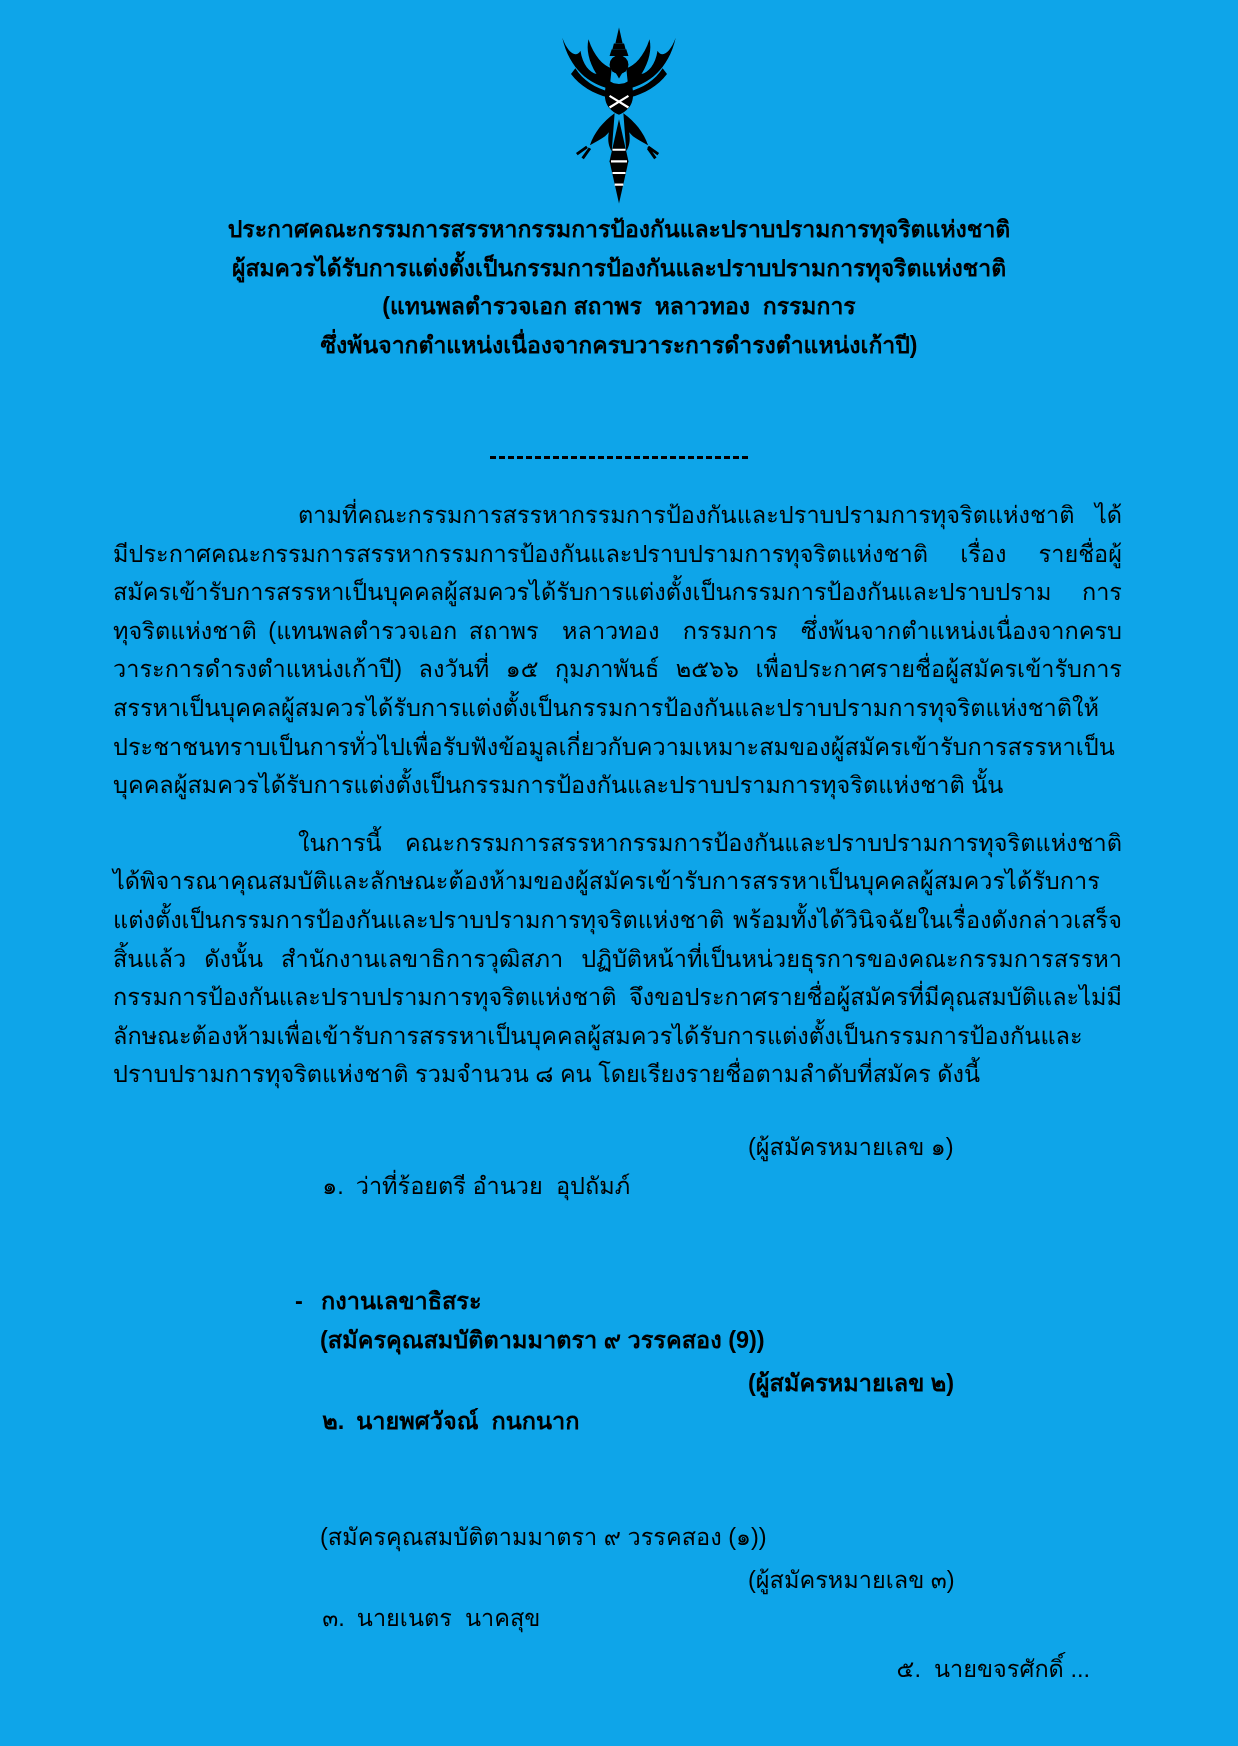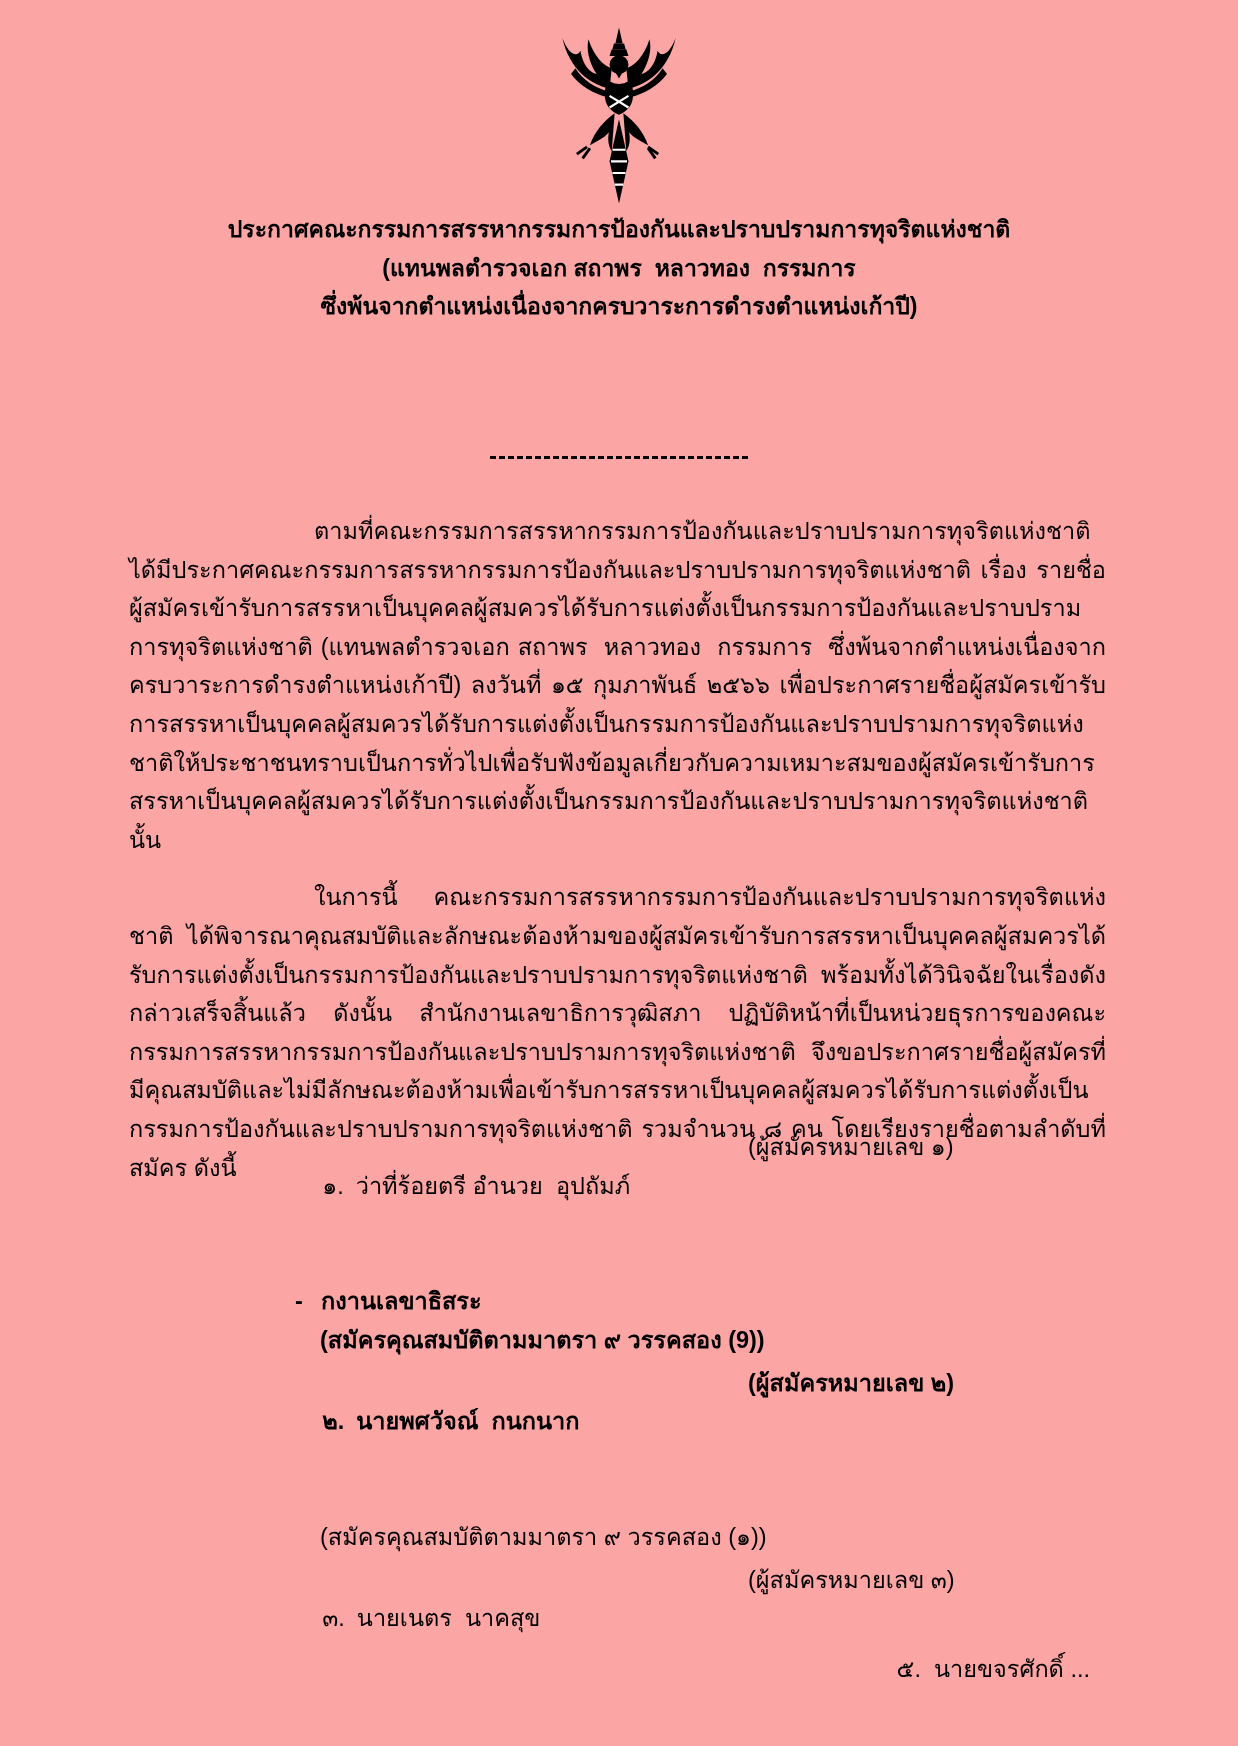--- a/index.html
+++ b/index.html
@@ -2,21 +2,21 @@
 <html lang="th"><head>
 <meta charset="utf-8">
 <style>
   html,body{margin:0;padding:0;}
   body{background:#ffffff;}
   .page{
     position:relative;
     width:1238px;
     height:1746px;
     margin:0 auto;
-    background:#fca5a5;
+    background:#0ea5e9;
     color:#000000;
     font-family:"Liberation Sans", sans-serif;
     overflow:hidden;
   }
   .emblem{
     position:absolute;
     top:26px;
     left:50%;
     transform:translateX(-50%);
     width:160px;
@@ -46,21 +46,21 @@
   .body-text{
     position:absolute;
     top:496px;
     left:113px;
     width:1009px;
     font-size:23.5px;
     line-height:38.6px;
     text-align:justify;
   }
   .body-text p{
-    margin:16px;
+    margin:0;
     text-indent:185px;
     white-space:pre-wrap;
   }
   .body-text p + p{margin-top:19px;}
   .candidates{
     position:absolute;
     top:1128px;
     left:113px;
     width:1009px;
     font-size:23.5px;
@@ -124,20 +124,21 @@
 
       <path d="M66 166 l-14 10 M70 168 l-10 14 M150 166 l14 10 M150 168 l10 14" stroke="#000" stroke-width="4" fill="none"></path>
 
       <path d="M110 128 L97 186 L110 244 L123 186 Z"></path>
       <path d="M101 170 h18 M99 186 h22 M101 202 h18 M104 218 h12" stroke="#fff" stroke-width="3"></path>
     </svg>
   </div>
 
   <div class="title-block">
     <div class="title-line">ประกาศคณะกรรมการสรรหากรรมการป้องกันและปราบปรามการทุจริตแห่งชาติ</div>
+    <div class="title-line">ผู้สมควรได้รับการแต่งตั้งเป็นกรรมการป้องกันและปราบปรามการทุจริตแห่งชาติ</div>
     <div class="title-line">(แทนพลตำรวจเอก สถาพร  หลาวทอง  กรรมการ</div>
     <div class="title-line">ซึ่งพ้นจากตำแหน่งเนื่องจากครบวาระการดำรงตำแหน่งเก้าปี)</div>
   </div>
 
   <div class="separator"></div>
 
   <div class="body-text">
     <p>ตามที่คณะกรรมการสรรหากรรมการป้องกันและปราบปรามการทุจริตแห่งชาติ ได้มีประกาศคณะกรรมการสรรหากรรมการป้องกันและปราบปรามการทุจริตแห่งชาติ เรื่อง รายชื่อผู้สมัครเข้ารับการสรรหาเป็นบุคคลผู้สมควรได้รับการแต่งตั้งเป็นกรรมการป้องกันและปราบปราม การทุจริตแห่งชาติ (แทนพลตำรวจเอก สถาพร  หลาวทอง  กรรมการ  ซึ่งพ้นจากตำแหน่งเนื่องจากครบวาระการดำรงตำแหน่งเก้าปี) ลงวันที่ ๑๕ กุมภาพันธ์ ๒๕๖๖ เพื่อประกาศรายชื่อผู้สมัครเข้ารับการสรรหาเป็นบุคคลผู้สมควรได้รับการแต่งตั้งเป็นกรรมการป้องกันและปราบปรามการทุจริตแห่งชาติให้ประชาชนทราบเป็นการทั่วไปเพื่อรับฟังข้อมูลเกี่ยวกับความเหมาะสมของผู้สมัครเข้ารับการสรรหาเป็นบุคคลผู้สมควรได้รับการแต่งตั้งเป็นกรรมการป้องกันและปราบปรามการทุจริตแห่งชาติ นั้น</p>
     <p>ในการนี้ คณะกรรมการสรรหากรรมการป้องกันและปราบปรามการทุจริตแห่งชาติ ได้พิจารณาคุณสมบัติและลักษณะต้องห้ามของผู้สมัครเข้ารับการสรรหาเป็นบุคคลผู้สมควรได้รับการแต่งตั้งเป็นกรรมการป้องกันและปราบปรามการทุจริตแห่งชาติ พร้อมทั้งได้วินิจฉัยในเรื่องดังกล่าวเสร็จสิ้นแล้ว ดังนั้น สำนักงานเลขาธิการวุฒิสภา ปฏิบัติหน้าที่เป็นหน่วยธุรการของคณะกรรมการสรรหากรรมการป้องกันและปราบปรามการทุจริตแห่งชาติ จึงขอประกาศรายชื่อผู้สมัครที่มีคุณสมบัติและไม่มีลักษณะต้องห้ามเพื่อเข้ารับการสรรหาเป็นบุคคลผู้สมควรได้รับการแต่งตั้งเป็นกรรมการป้องกันและปราบปรามการทุจริตแห่งชาติ รวมจำนวน ๘ คน โดยเรียงรายชื่อตามลำดับที่สมัคร ดังนี้</p>
   </div>

